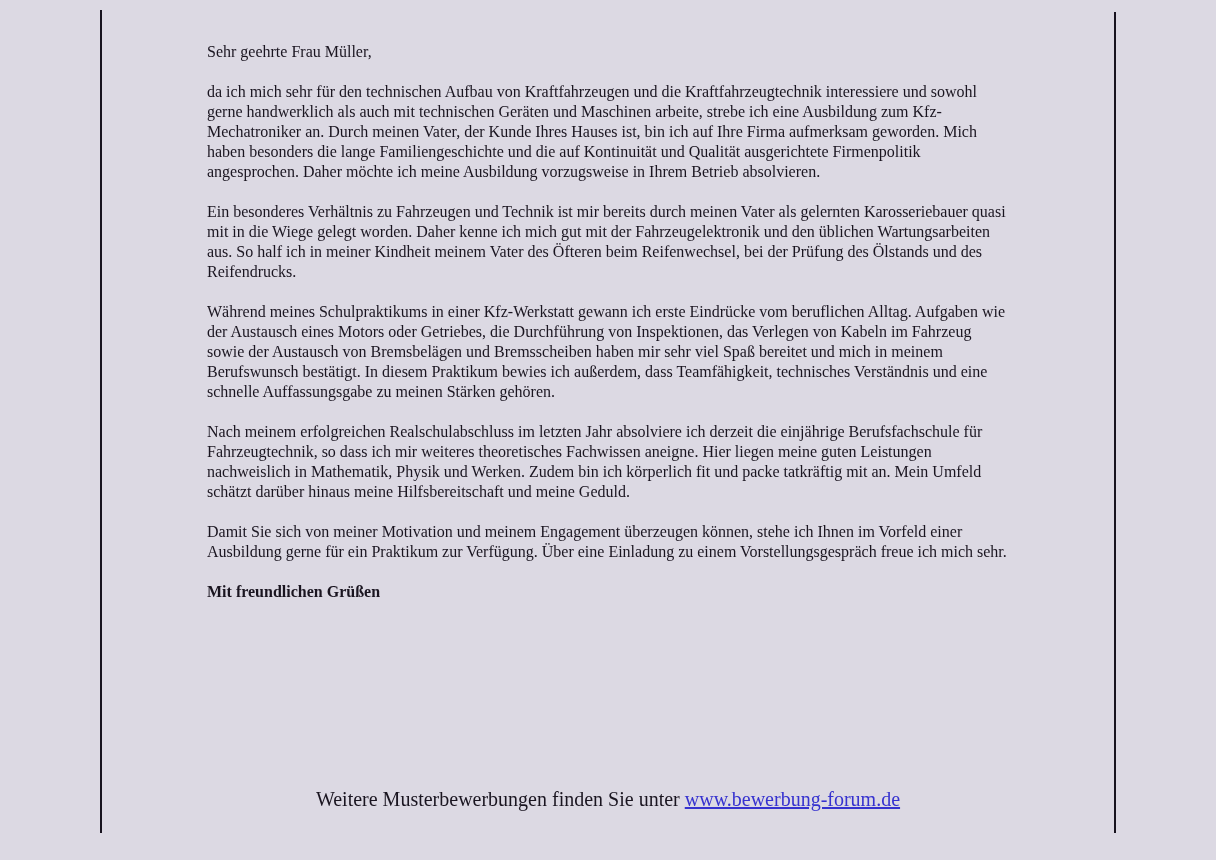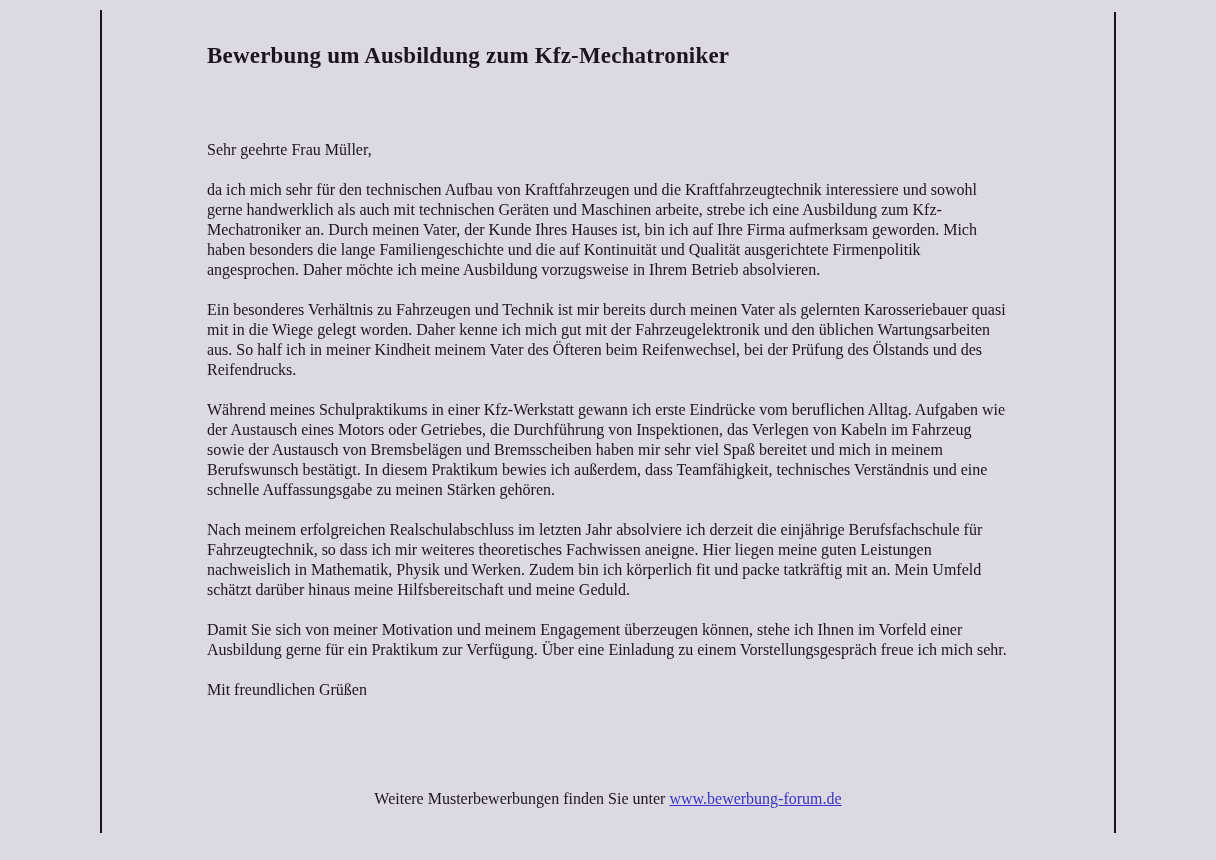--- a/index.html
+++ b/index.html
@@ -48,44 +48,44 @@
     line-height: 20px;
   }
   .bodycopy p {
     margin: 0 0 20px 0;
   }
   .salutation {
     margin-bottom: 20px;
   }
   .closing {
     margin-bottom: 0;
+    font-weight: bold;
   }
   .footer {
     position: absolute;
     left: 102px;
     top: 789px;
     width: 1012px;
     text-align: center;
-    font-size: 16px;
+    font-size: 20px;
     line-height: 20px;
   }
   .footer a {
     color: #3632cf;
     text-decoration: underline;
     cursor: pointer;
   }
 </style>
 </head>
 <body>
 
 <div class="margin-rule rule-left"></div>
 <div class="margin-rule rule-right"></div>
 
 <div class="content">
-  <h1 class="title">Bewerbung um Ausbildung zum Kfz-Mechatroniker</h1>
   <div class="bodycopy">
     <p class="salutation">Sehr geehrte Frau Müller,</p>
     <p>da ich mich sehr für den technischen Aufbau von Kraftfahrzeugen und die Kraftfahrzeugtechnik interessiere und sowohl gerne handwerklich als auch mit technischen Geräten und Maschinen arbeite, strebe ich eine Ausbildung zum Kfz-Mechatroniker an. Durch meinen Vater, der Kunde Ihres Hauses ist, bin ich auf Ihre Firma aufmerksam geworden. Mich haben besonders die lange Familiengeschichte und die auf Kontinuität und Qualität ausgerichtete Firmenpolitik angesprochen. Daher möchte ich meine Ausbildung vorzugsweise in Ihrem Betrieb absolvieren.</p>
     <p>Ein besonderes Verhältnis zu Fahrzeugen und Technik ist mir bereits durch meinen Vater als gelernten Karosseriebauer quasi mit in die Wiege gelegt worden. Daher kenne ich mich gut mit der Fahrzeugelektronik und den üblichen Wartungsarbeiten aus. So half ich in meiner Kindheit meinem Vater des Öfteren beim Reifenwechsel, bei der Prüfung des Ölstands und des Reifendrucks.</p>
     <p>Während meines Schulpraktikums in einer Kfz-Werkstatt gewann ich erste Eindrücke vom beruflichen Alltag. Aufgaben wie der Austausch eines Motors oder Getriebes, die Durchführung von Inspektionen, das Verlegen von Kabeln im Fahrzeug sowie der Austausch von Bremsbelägen und Bremsscheiben haben mir sehr viel Spaß bereitet und mich in meinem Berufswunsch bestätigt. In diesem Praktikum bewies ich außerdem, dass Teamfähigkeit, technisches Verständnis und eine schnelle Auffassungsgabe zu meinen Stärken gehören.</p>
     <p>Nach meinem erfolgreichen Realschulabschluss im letzten Jahr absolviere ich derzeit die einjährige Berufsfachschule für Fahrzeugtechnik, so dass ich mir weiteres theoretisches Fachwissen aneigne. Hier liegen meine guten Leistungen nachweislich in Mathematik, Physik und Werken. Zudem bin ich körperlich fit und packe tatkräftig mit an. Mein Umfeld schätzt darüber hinaus meine Hilfsbereitschaft und meine Geduld.</p>
     <p>Damit Sie sich von meiner Motivation und meinem Engagement überzeugen können, stehe ich Ihnen im Vorfeld einer Ausbildung gerne für ein Praktikum zur Verfügung. Über eine Einladung zu einem Vorstellungsgespräch freue ich mich sehr.</p>
     <p class="closing">Mit freundlichen Grüßen</p>
   </div>
 </div>

